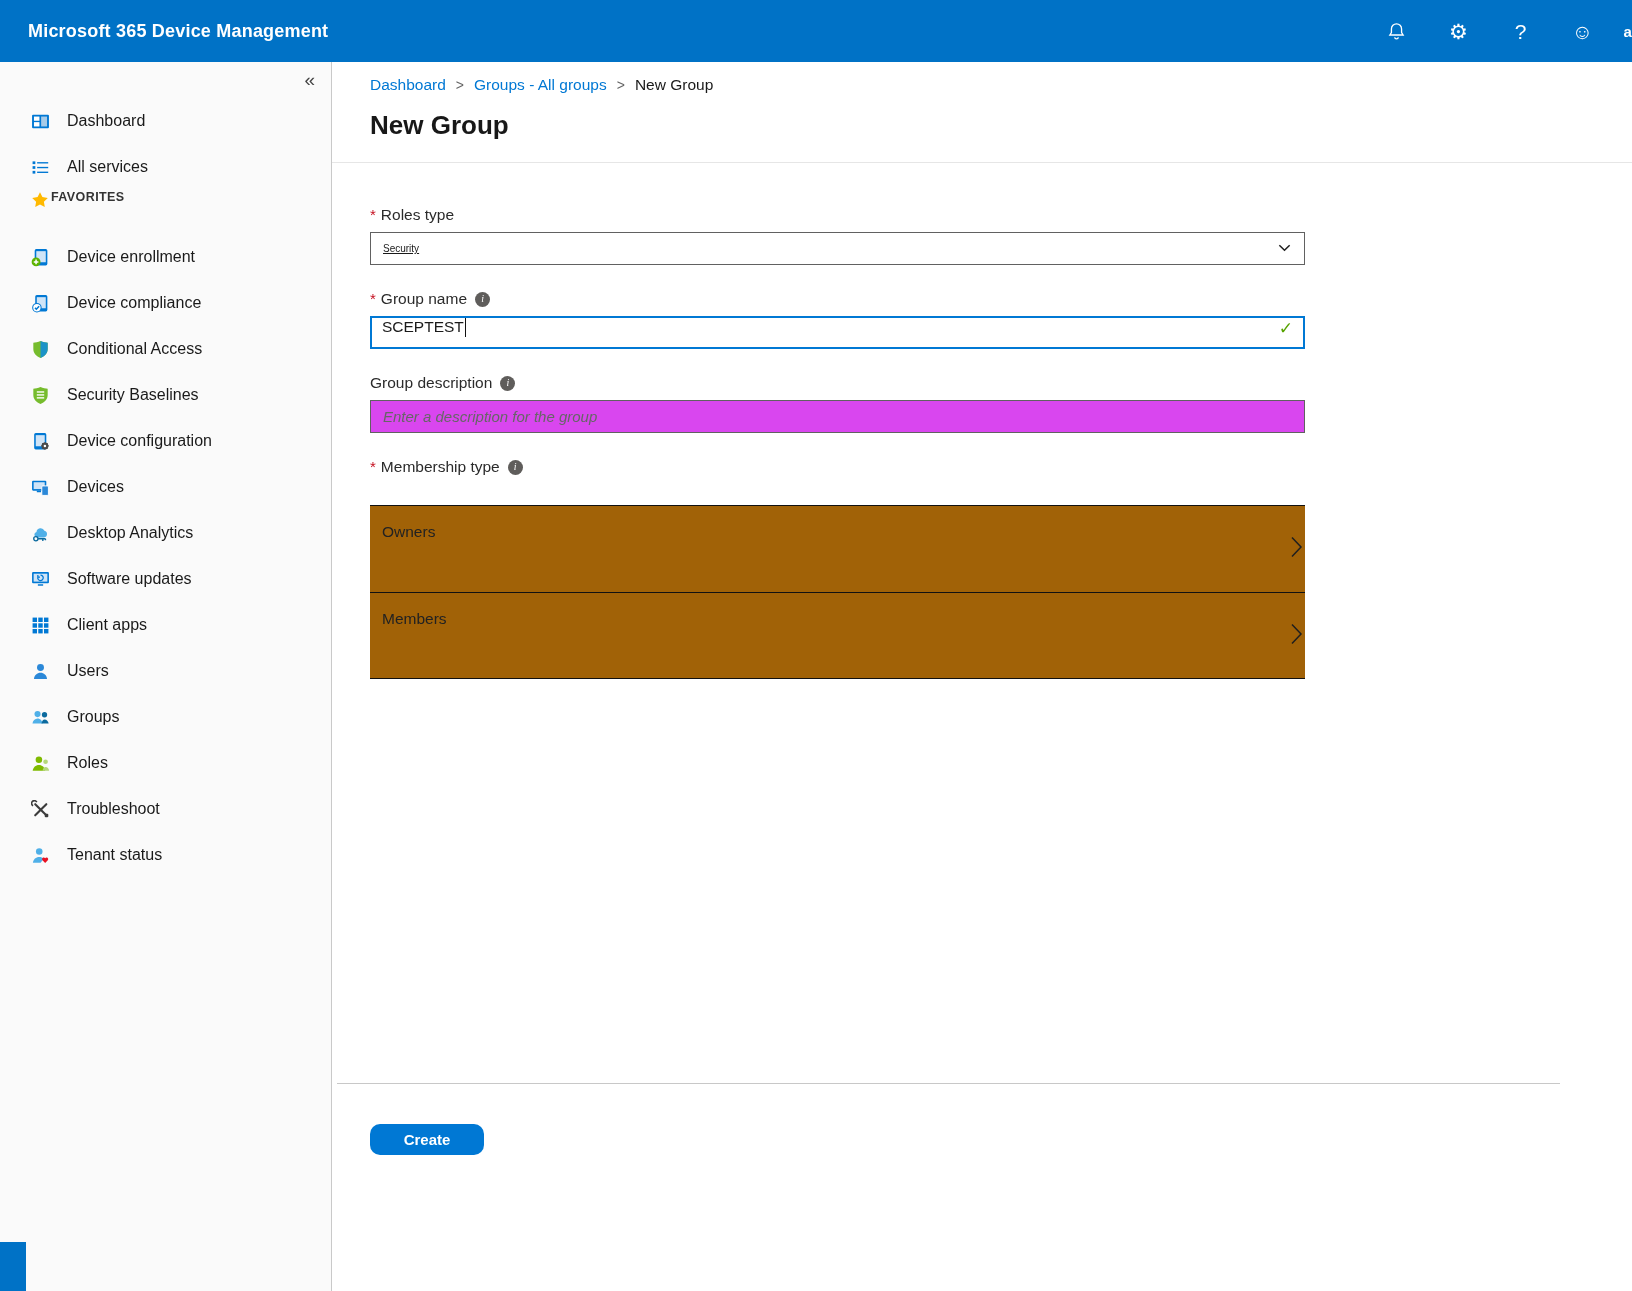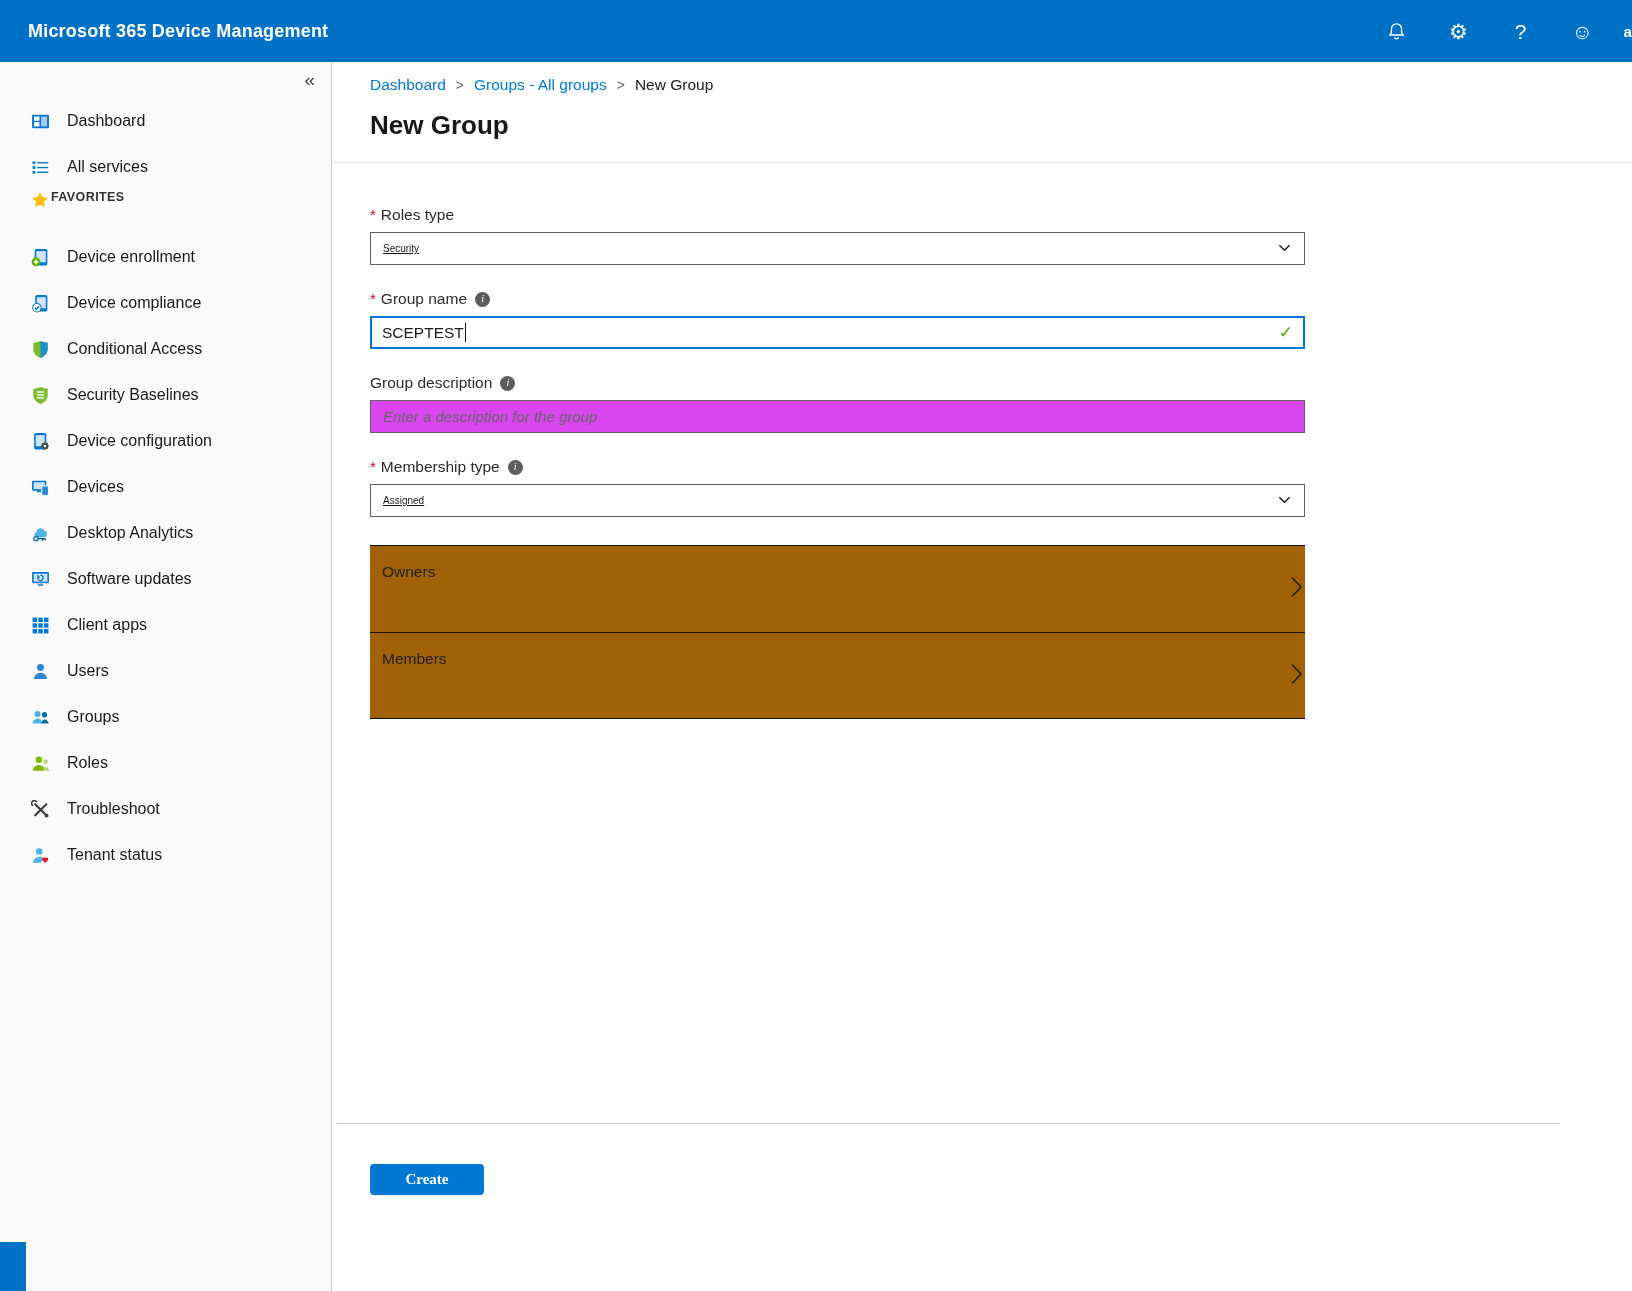--- a/index.html
+++ b/index.html
@@ -58,42 +58,42 @@
     font-size:10px; font-style:italic; display:inline-flex; align-items:center; justify-content:center;
     margin-left:8px; cursor:pointer; font-family:"Liberation Serif",serif;
   }
   .select-box {
     height:33px; border:1px solid #616161; background:#fff; cursor:pointer;
     display:flex; align-items:center; justify-content:space-between;
     padding:0 12px; font-size:10px; color:#1a1a1a;text-decoration:underline;
   }
   .textbox {
     height:33px; border:2px solid #0078d4; background:#fff; cursor:text;
-    display:flex; align-items:center; padding:0 10px; font-size:15.5px; color:#1a1a1a;
+    display:flex; padding:0 10px; font-size:15.5px; color:#1a1a1a;
   }
   .text-cursor { display:inline-block; width:1.5px; height:19px; background:#111; margin-left:1px; }
   .valid-check { margin-left:auto; color:#57a300; font-size:17px; font-weight:700; }
   .desc-input {
     width:100%; height:33px; border:1px solid #616161; padding:0 12px;
     font-size:15px; font-family:inherit; color:#1f1f1f; outline:none; background:#d946ef;
   }
   .desc-input::placeholder { color:#666; font-style:italic; }
 
   .panel-list { margin-top:28px; }
   .panel-row { border-top:1px solid #111; height:87px; position:relative; cursor:pointer; background:#a16207; }
   .panel-row:last-child { border-bottom:1px solid #111; }
   .panel-label { position:absolute; top:17px; left:12px; font-size:15.5px; color:#222; }
   .panel-chevron { position:absolute; right:2px; top:50%; transform:translateY(-50%); }
 
   .spacer { height:404px; }
   .footer-divider { border-top:1px solid #c8c8c8; margin:0 72px 0 5px; }
   .create-btn {
     margin:40px 0 0 38px; width:114px; height:31px;
-    background:#0078d4; border:none; border-radius:4px;
-    color:#fff; font-size:15px; font-weight:600; font-family:Liberation Serif, serif; cursor:pointer;
+    background:#0078d4; border:none; border-radius:10px;
+    color:#fff; font-size:15px; font-weight:600; font-family:Liberation Sans, sans-serif; cursor:pointer;
   }
 
   .corner-accent { position:absolute; left:0; bottom:0; width:26px; height:49px; background:#0072c6; z-index:20; }
 </style>
 </head>
 <body>
 
 <div class="topbar">
   <span class="topbar-title">Microsoft 365 Device Management</span>
   <span class="topbar-spacer"></span>
@@ -368,26 +368,20 @@
       </div>
       <input class="desc-input" type="text" placeholder="Enter a description for the group" style="">
     </div>
 
     <div class="field">
       <div class="field-label">
         <span class="req">*</span>
         <span>Membership type</span>
         <span class="info-icon">i</span>
       </div>
-      <div class="select-box">
-        <span>Assigned</span>
-        <span><svg width="15" height="15" viewBox="0 0 16 16">
-              <path d="M2.5 5.5L8 11l5.5-5.5" fill="none" stroke="#1f1f1f" stroke-width="1.6"></path>
-            </svg></span>
-      </div>
     </div>
 
     <div class="panel-list">
       <div class="panel-row">
         <span class="panel-label">Owners</span>
         <span class="panel-chevron"><svg width="13" height="24" viewBox="0 0 13 24">
               <path d="M2 2.5l9 9.5-9 9.5" fill="none" stroke="#1f1f1f" stroke-width="1.5"></path>
             </svg></span>
       </div>
       <div class="panel-row">

